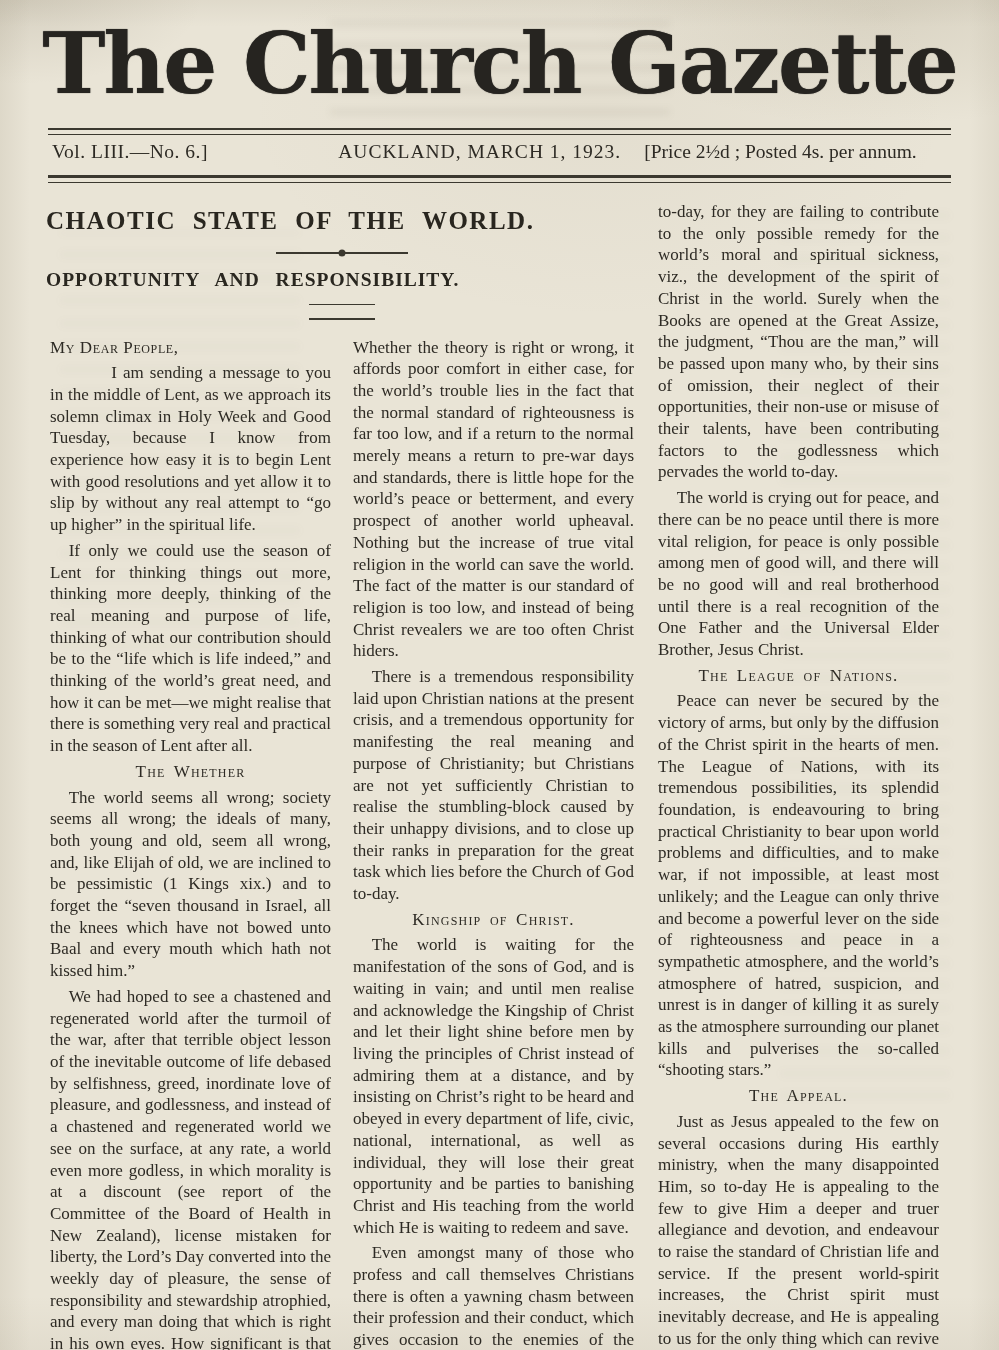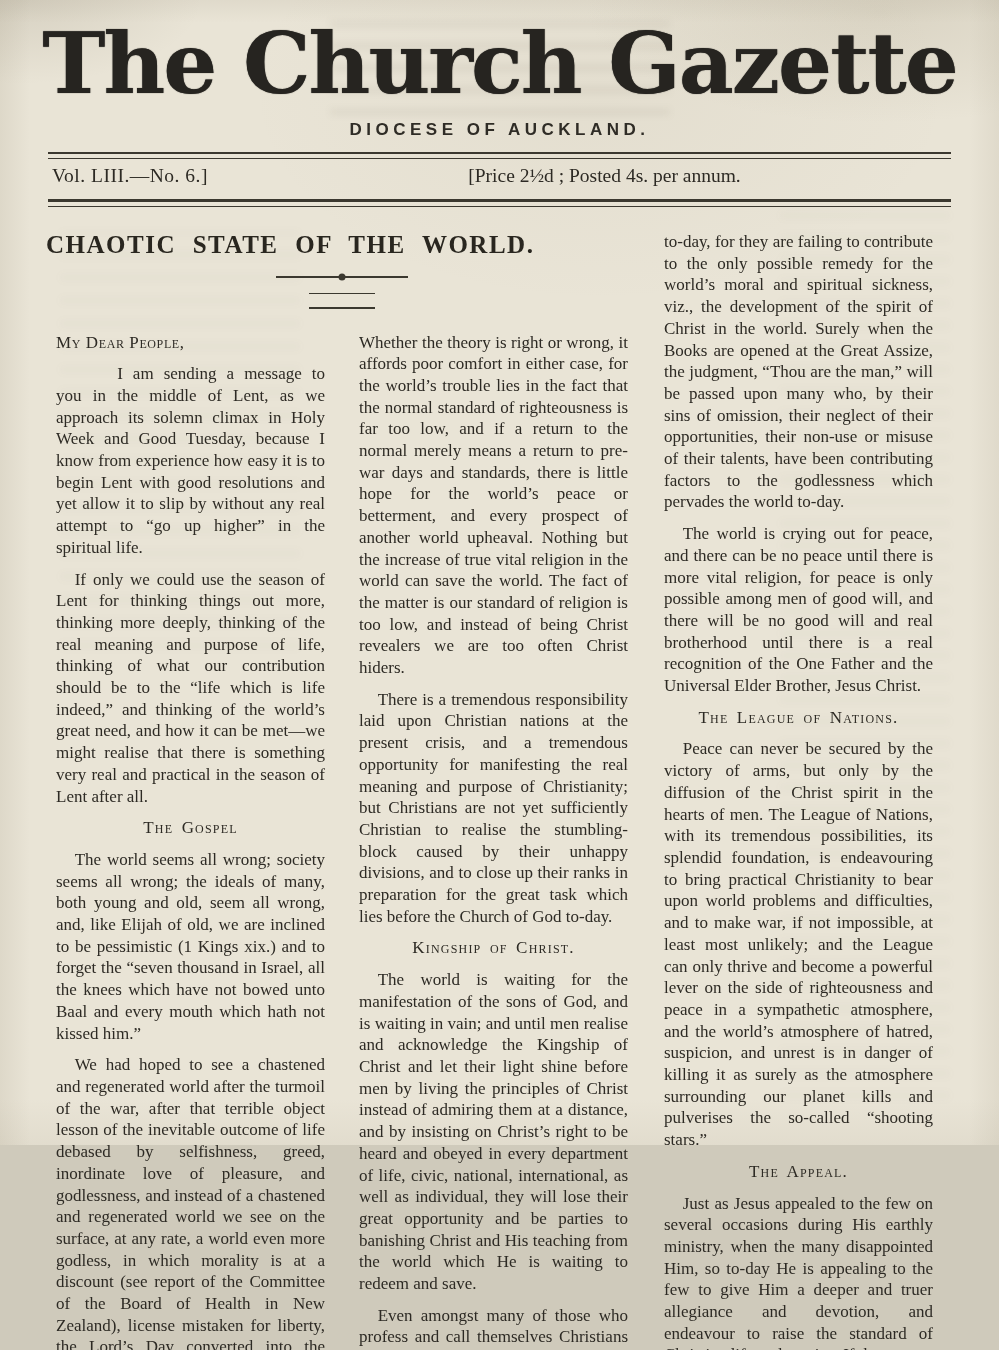--- a/index.html
+++ b/index.html
@@ -1,18 +1,18 @@
 <!DOCTYPE html>
 <html lang="en"><head>
 <meta charset="utf-8">
 <style>
   html,body{margin:0;padding:0;}
   body{width:999px;height:1350px;overflow:hidden;background:#cfcabb;}
   .page{
-    position:relative;width:999px;height:1145px;box-sizing:border-box;
+    position:relative;width:999px;height:1350px;box-sizing:border-box;
     font-family:"Liberation Serif","DejaVu Serif",serif;
     color:#2d2a24;
     background:
       radial-gradient(ellipse 420px 160px at 88% 1%, rgba(158,148,122,0.20), transparent 70%),
       radial-gradient(ellipse 260px 120px at 2% 0%, rgba(120,110,88,0.16), transparent 70%),
       radial-gradient(ellipse 500px 300px at 60% 8%, rgba(150,140,115,0.07), transparent 70%),
       linear-gradient(90deg, rgba(138,128,104,0.12), rgba(138,128,104,0) 3%, rgba(138,128,104,0) 97%, rgba(138,128,104,0.10)),
       linear-gradient(0deg, rgba(138,128,104,0.08), rgba(138,128,104,0) 4%, rgba(138,128,104,0) 98%, rgba(138,128,104,0.10)),
       #e9e4d6;
   }
@@ -55,65 +55,66 @@
   .headline{margin:0;font-size:25px;font-weight:700;letter-spacing:1.5px;word-spacing:9px;color:#29261f;}
   .subheadline{margin:0;font-size:19.5px;font-weight:700;letter-spacing:1px;word-spacing:10px;color:#29261f;}
   .dot-rule{position:relative;width:132px;height:1.5px;background:#3b382f;margin:17px auto 15px auto;}
   .dot-rule .dot{position:absolute;left:50%;top:50%;width:7px;height:7px;border-radius:50%;
     background:#3b382f;transform:translate(-50%,-50%);}
   .short-rule{width:66px;height:1.5px;background:#3b382f;margin:13px auto 12px auto;}
 
   .two-cols{display:flex;gap:14px;margin-top:13px;}
   .two-cols .col{flex:1;min-width:0;}
 
-  .col .blk{margin:10px;font-size:17px;line-height:21.7px;text-align:justify;color:#2d2a24;}
+  .col .blk{margin:4px;font-size:17px;line-height:21.7px;text-align:justify;color:#2d2a24;}
   .col .blk.salutation{font-variant:small-caps;letter-spacing:0.6px;text-align:left;}
   .col .blk.opening{text-indent:3.6em;}
   .col .blk.para{text-indent:1.1em;}
   .col .blk.cont{text-indent:0;}
   .col .blk.heading{text-align:center;text-indent:0;font-variant:small-caps;
     letter-spacing:1.2px;word-spacing:3px;margin:2px 0 1px 0;}
 </style>
 </head>
 <body>
 
 <div class="page">
 
   <div class="smudge smudge-1"></div>
   <div class="smudge smudge-2"></div>
   <div class="smudge smudge-3"></div>
 
   <header class="masthead">
     <h1 class="title">The Church Gazette</h1>
-    <div class="subtitle">DIOCESE OF AUCKLAND.</div>
     <div class="drule"></div>
     <div class="header-row">
       <span class="vol">Vol. LIII.—No. 6.]</span>
+      <span class="dateline">AUCKLAND, MARCH 1, 1923.</span>
       <span class="price">[Price 2½d ; Posted 4s. per annum.</span>
     </div>
     <div class="drule thick"></div>
   </header>
 
   <main class="content">
 
     <section class="main-col">
       <div class="headline-block">
         <h2 class="headline">CHAOTIC STATE OF THE WORLD.</h2>
         <div class="dot-rule">
             <span class="dot"></span>
           </div>
+        <h3 class="subheadline">OPPORTUNITY AND RESPONSIBILITY.</h3>
         <div class="short-rule"></div>
         <div class="short-rule"></div>
       </div>
       <div class="two-cols">
         <div class="col">
             <p class="blk salutation">My Dear People,</p>
             <p class="blk opening">I am sending a message to you in the middle of Lent, as we approach its solemn climax in Holy Week and Good Tuesday, because I know from experience how easy it is to begin Lent with good resolutions and yet allow it to slip by without any real attempt to “go up higher” in the spiritual life.</p>
             <p class="blk para">If only we could use the season of Lent for thinking things out more, thinking more deeply, thinking of the real meaning and purpose of life, thinking of what our contribution should be to the “life which is life indeed,” and thinking of the world’s great need, and how it can be met—we might realise that there is something very real and practical in the season of Lent after all.</p>
-            <p class="blk heading">The Gospel</p>
+            <p class="blk heading">The Whether</p>
             <p class="blk para">The world seems all wrong; society seems all wrong; the ideals of many, both young and old, seem all wrong, and, like Elijah of old, we are inclined to be pessimistic (1 Kings xix.) and to forget the “seven thousand in Israel, all the knees which have not bowed unto Baal and every mouth which hath not kissed him.”</p>
             <p class="blk para">We had hoped to see a chastened and regenerated world after the turmoil of the war, after that terrible object lesson of the inevitable outcome of life debased by selfishness, greed, inordinate love of pleasure, and godlessness, and instead of a chastened and regenerated world we see on the surface, at any rate, a world even more godless, in which morality is at a discount (see report of the Committee of the Board of Health in New Zealand), license mistaken for liberty, the Lord’s Day converted into the weekly day of pleasure, the sense of responsibility and stewardship atrophied, and every man doing that which is right in his own eyes. How significant is that last verse in the Book of Judges: “In those days there was no king in Israel: every man did that which was right in his own eyes”! Is history repeating itself? Is not God dethroned to-day?</p>
           </div>
         <div class="col">
             <p class="blk cont">Whether the theory is right or wrong, it affords poor comfort in either case, for the world’s trouble lies in the fact that the normal standard of righteousness is far too low, and if a return to the normal merely means a return to pre-war days and standards, there is little hope for the world’s peace or betterment, and every prospect of another world upheaval. Nothing but the increase of true vital religion in the world can save the world. The fact of the matter is our standard of religion is too low, and instead of being Christ revealers we are too often Christ hiders.</p>
             <p class="blk para">There is a tremendous responsibility laid upon Christian nations at the present crisis, and a tremendous opportunity for manifesting the real meaning and purpose of Christianity; but Christians are not yet sufficiently Christian to realise the stumbling-block caused by their unhappy divisions, and to close up their ranks in preparation for the great task which lies before the Church of God to-day.</p>
             <p class="blk heading">Kingship of Christ.</p>
             <p class="blk para">The world is waiting for the manifestation of the sons of God, and is waiting in vain; and until men realise and acknowledge the Kingship of Christ and let their light shine before men by living the principles of Christ instead of admiring them at a distance, and by insisting on Christ’s right to be heard and obeyed in every department of life, civic, national, international, as well as individual, they will lose their great opportunity and be parties to banishing Christ and His teaching from the world which He is waiting to redeem and save.</p>
             <p class="blk para">Even amongst many of those who profess and call themselves Christians there is often a yawning chasm between their profession and their conduct, which gives occasion to the enemies of the Lord to blaspheme. They regard Christianity as on the whole a useful “institution” somewhat old and antiquated, perhaps, but useful in some cases and classes as a soporific, even if quite powerless to be a real driving force in the world. And what are they doing by their own lives and examples and witness and service to strengthen and increase vital religion in the world? Selfishly passing by on the other side. Nominal selfish Christians are largely responsible for the world’s chaotic state</p>
           </div>

